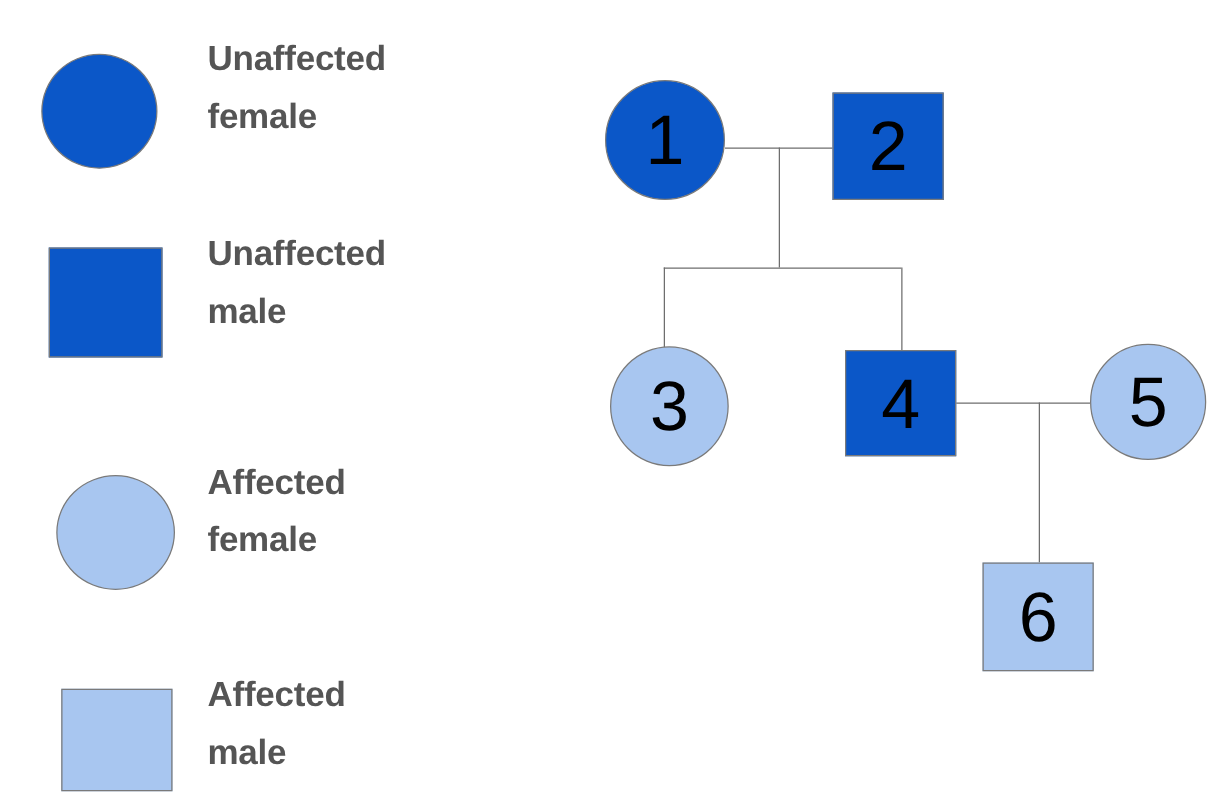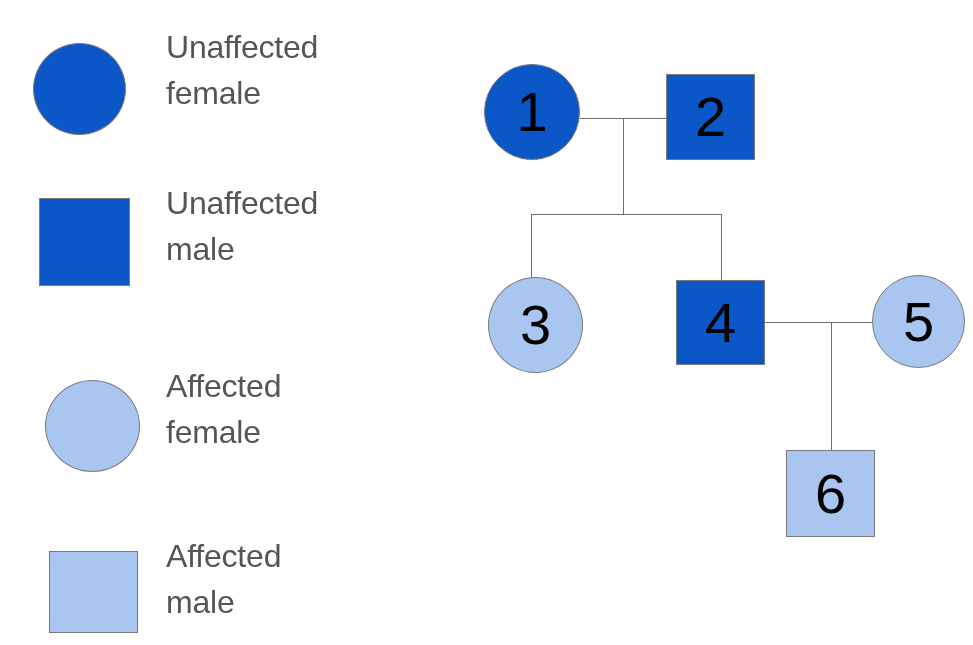--- a/index.html
+++ b/index.html
@@ -43,24 +43,25 @@
     position: absolute;
     box-sizing: border-box;
     border: 1px solid #808080;
   }
   .legend-swatch.circle { border-radius: 50%; }
 
   .legend-label {
     position: absolute;
     color: #555555;
     font-family: "Liberation Sans", sans-serif;
-    font-size: 32px;
+    font-size: 28px;
     line-height: 46px;
     letter-spacing: -0.2px;
     white-space: pre-line;
+    font-weight: bold;
   }
 
   
   .tree {
     position: absolute;
     left: 0;
     top: 0;
     width: 973px;
     height: 645px;
   }

